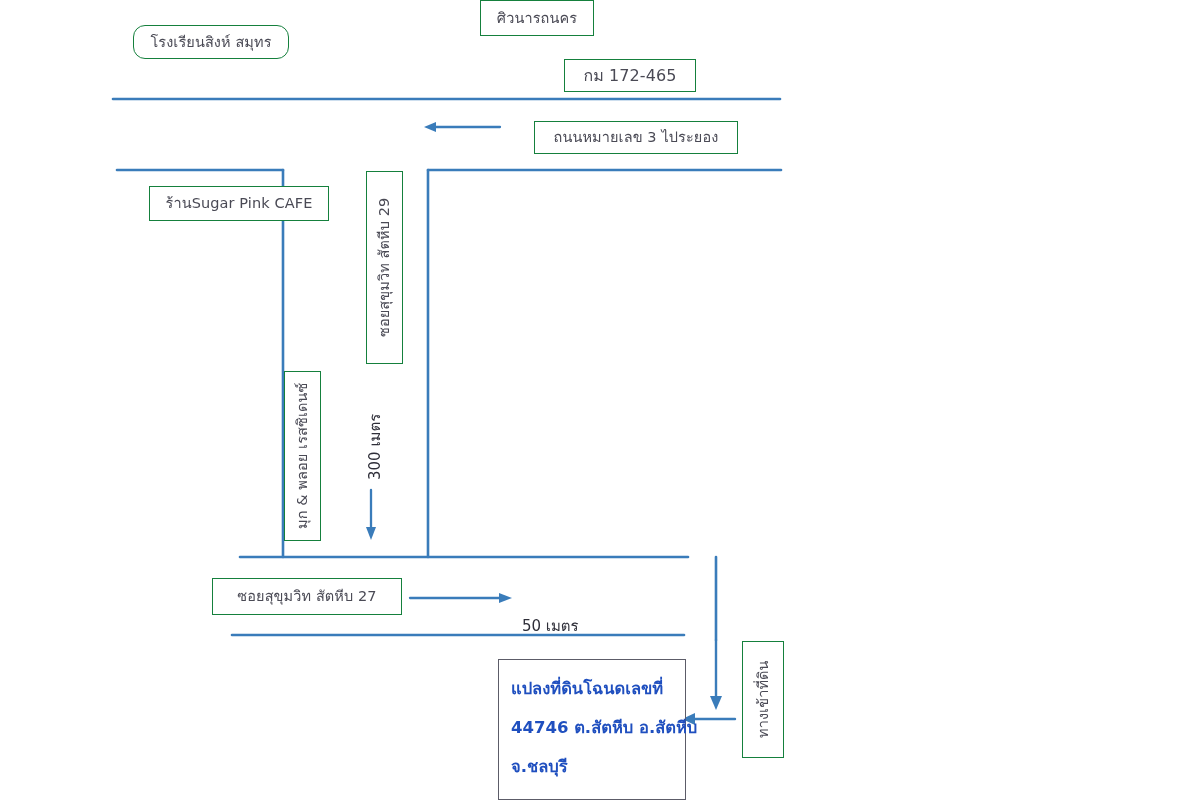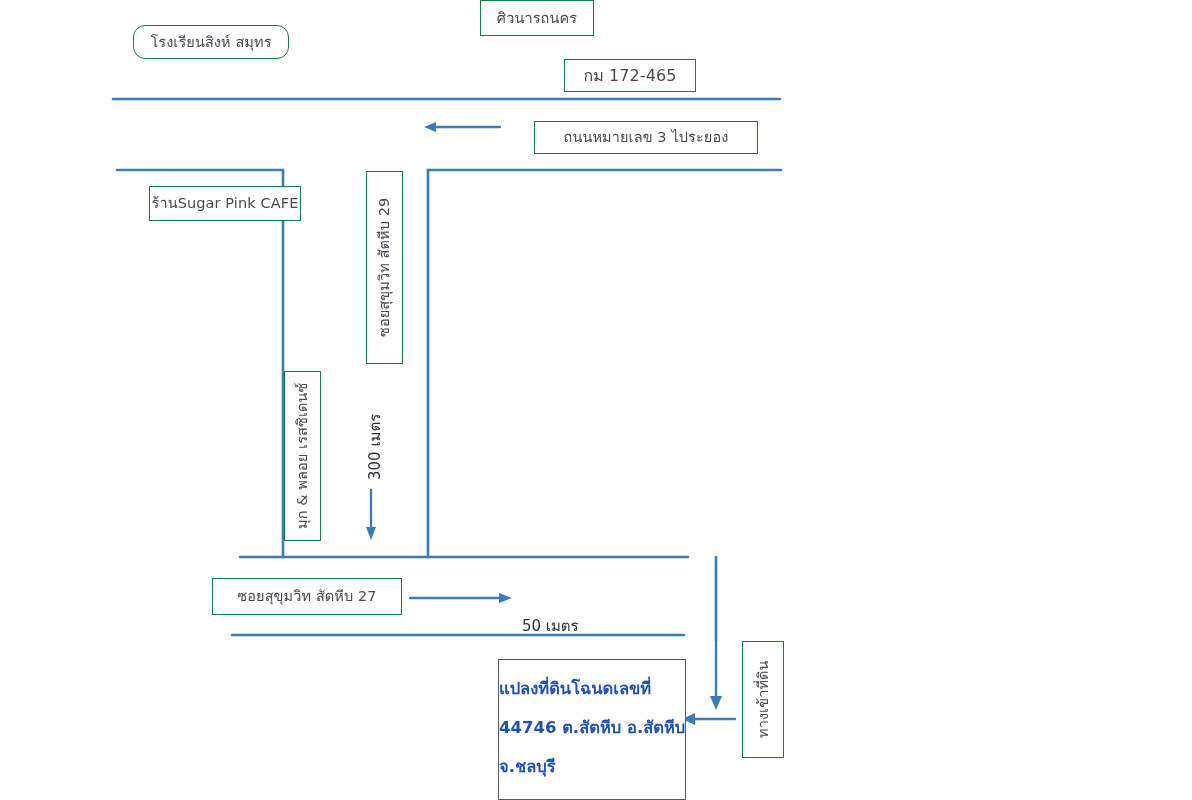--- a/index.html
+++ b/index.html
@@ -54,21 +54,21 @@
     box-sizing: border-box;
     border: 1px solid #5c5c68;
     background: #ffffff;
     color: #1f4fbf;
     font-weight: bold;
     font-size: 16.5px;
     line-height: 1.15;
     display: flex;
     flex-direction: column;
     justify-content: space-around;
-    padding: 10px 12px 12px 0;
+    padding: 10px 12px 12px 12px;
     white-space: nowrap;
   }
   .parcel div { white-space: nowrap; }
   
   .measure {
     position: absolute;
     color: #2e2e38;
     font-size: 15px;
     white-space: nowrap;
   }
@@ -121,25 +121,25 @@
   </div>
 
   <div class="lbl" style="left:480px; top:0px; width:114px; height:36px;">
     <span>ศิวนารถนคร</span>
   </div>
 
   <div class="lbl big" style="left:564px; top:59px; width:132px; height:33px;">
     <span>กม 172-465</span>
   </div>
 
-  <div class="lbl" style="left:534px; top:121px; width:224px; height:33px;">
+  <div class="lbl" style="left:534px; top:121px; width:204px; height:33px;">
     <span>ถนนหมายเลข 3 ไประยอง</span>
   </div>
 
-  <div class="lbl" style="left:149px; top:186px; width:152px; height:35px;">
+  <div class="lbl" style="left:149px; top:186px; width:180px; height:35px;">
     <span>ร้านSugar Pink CAFE</span>
   </div>
 
   <div class="lbl vert" style="left:366px; top:171px; width:37px; height:193px;">
     <span>ซอยสุขุมวิท สัตหีบ 29</span>
   </div>
 
   <div class="lbl vert" style="left:284px; top:371px; width:37px; height:170px;">
     <span>มุก &amp; พลอย เรสซิเดนซ์</span>
   </div>

